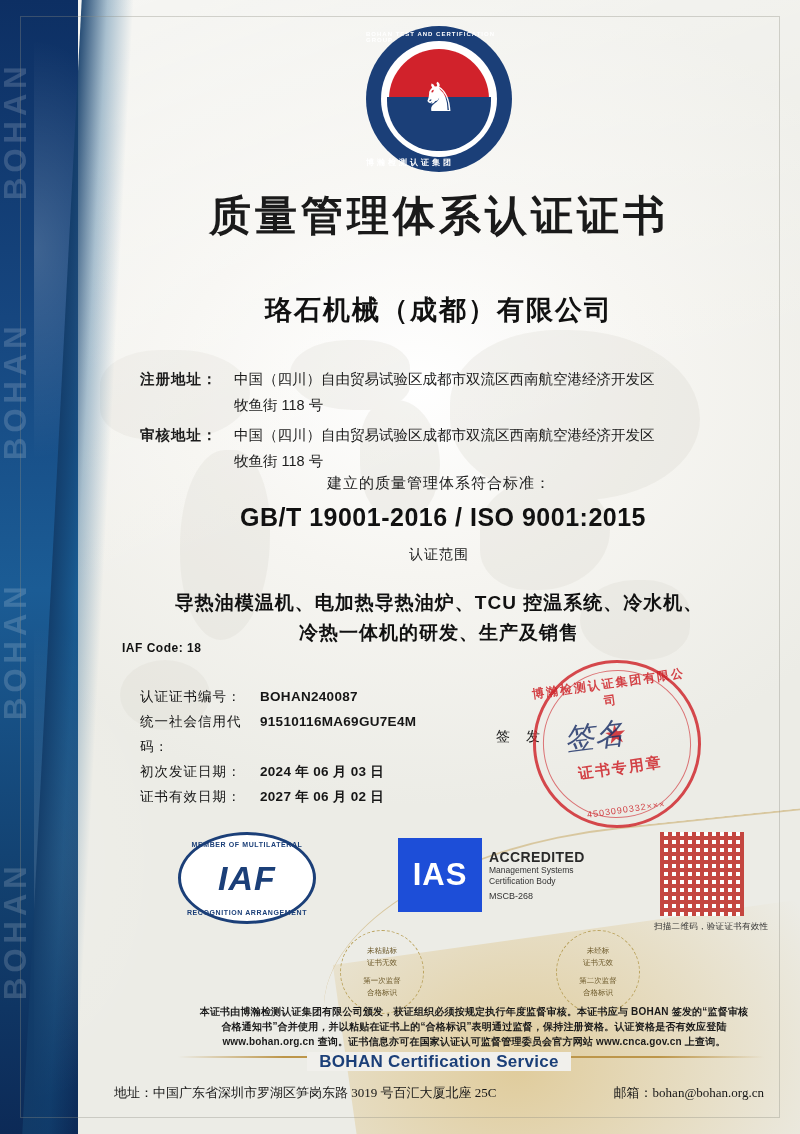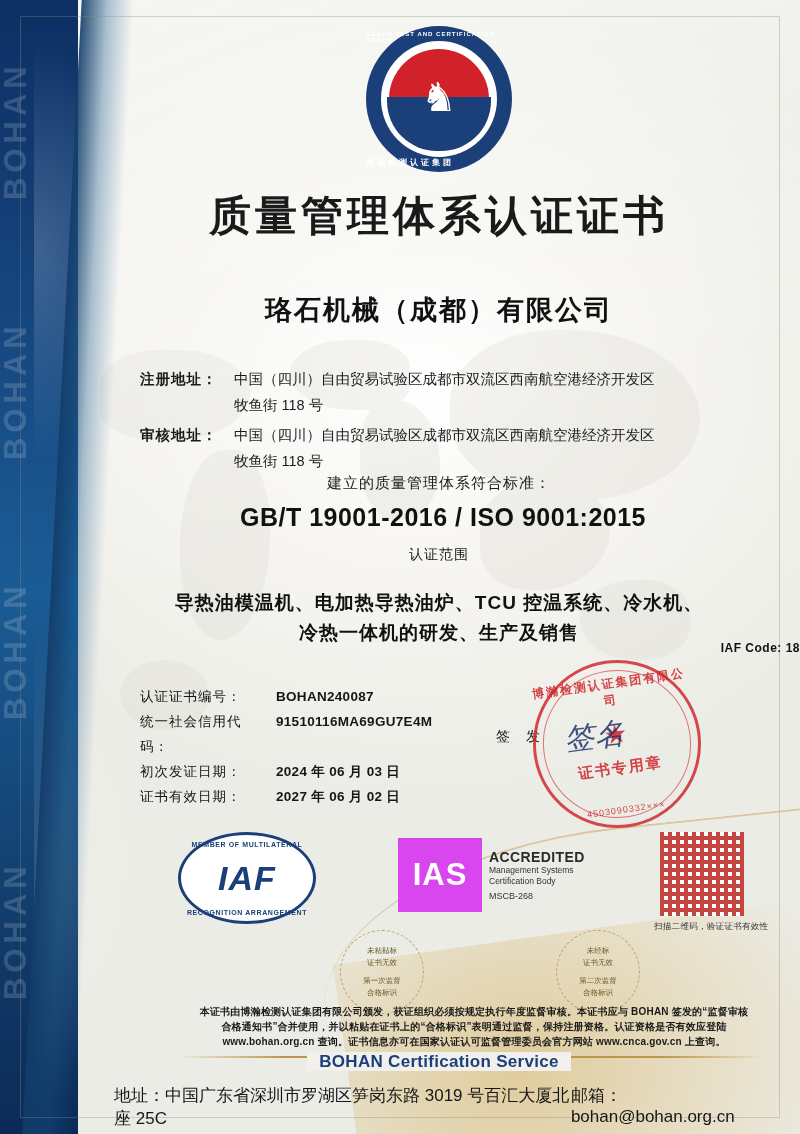--- a/index.html
+++ b/index.html
@@ -265,38 +265,38 @@
     font-size: 19px;
     font-weight: bold;
     line-height: 30px;
     color: #111;
     letter-spacing: 1px;
   }
   .iaf-code {
     position: absolute;
     top: 641px;
     left: 8px; right: 0;
-    text-align: right;
+    text-align: left;
     font-size: 12px;
     font-weight: bold;
     color: #111;
     letter-spacing: .5px;
     padding-left: 36px;
   }
 
   
   .details {
     position: absolute;
     top: 684px;
     left: 62px;
     font-size: 13.5px;
     color: #161616;
     line-height: 25px;
   }
-  .det-row { display: flex; gap: 16px; }
+  .det-row { display: flex; }
   .det-label {
     width: 120px;
     letter-spacing: 1px;
   }
   .det-val {
     font-weight: bold;
     letter-spacing: .3px;
   }
 
   .sign-label {
@@ -414,21 +414,21 @@
     position: absolute;
     left: 320px;
     top: 6px;
     width: 218px;
     height: 74px;
     display: flex;
     align-items: stretch;
   }
   .ias-left {
     width: 84px;
-    background: #d946ef;
+    background: #1d4ed8;
     color: #fff;
     font-size: 31px;
     font-weight: bold;
     display: flex;
     align-items: center;
     justify-content: center;
     letter-spacing: 1px;
   }
   .ias-right {
     flex: 1;
@@ -520,22 +520,23 @@
   }
   .footer-brand span { background: #f1f0ec; padding: 0 12px; }
 
   .footer-row {
     position: absolute;
     top: 1084px;
     left: 36px;
     right: 36px;
     display: flex;
     justify-content: space-between;
-    font-size: 17px;
+    font-size: 13px;
     color: #161616;
+    font-family: Liberation Serif, serif;
   }
 </style>
 </head>
 <body>
 
 <div id="certificate">
 
   <div class="bg-base"></div>
 
   <div class="bg-map">

